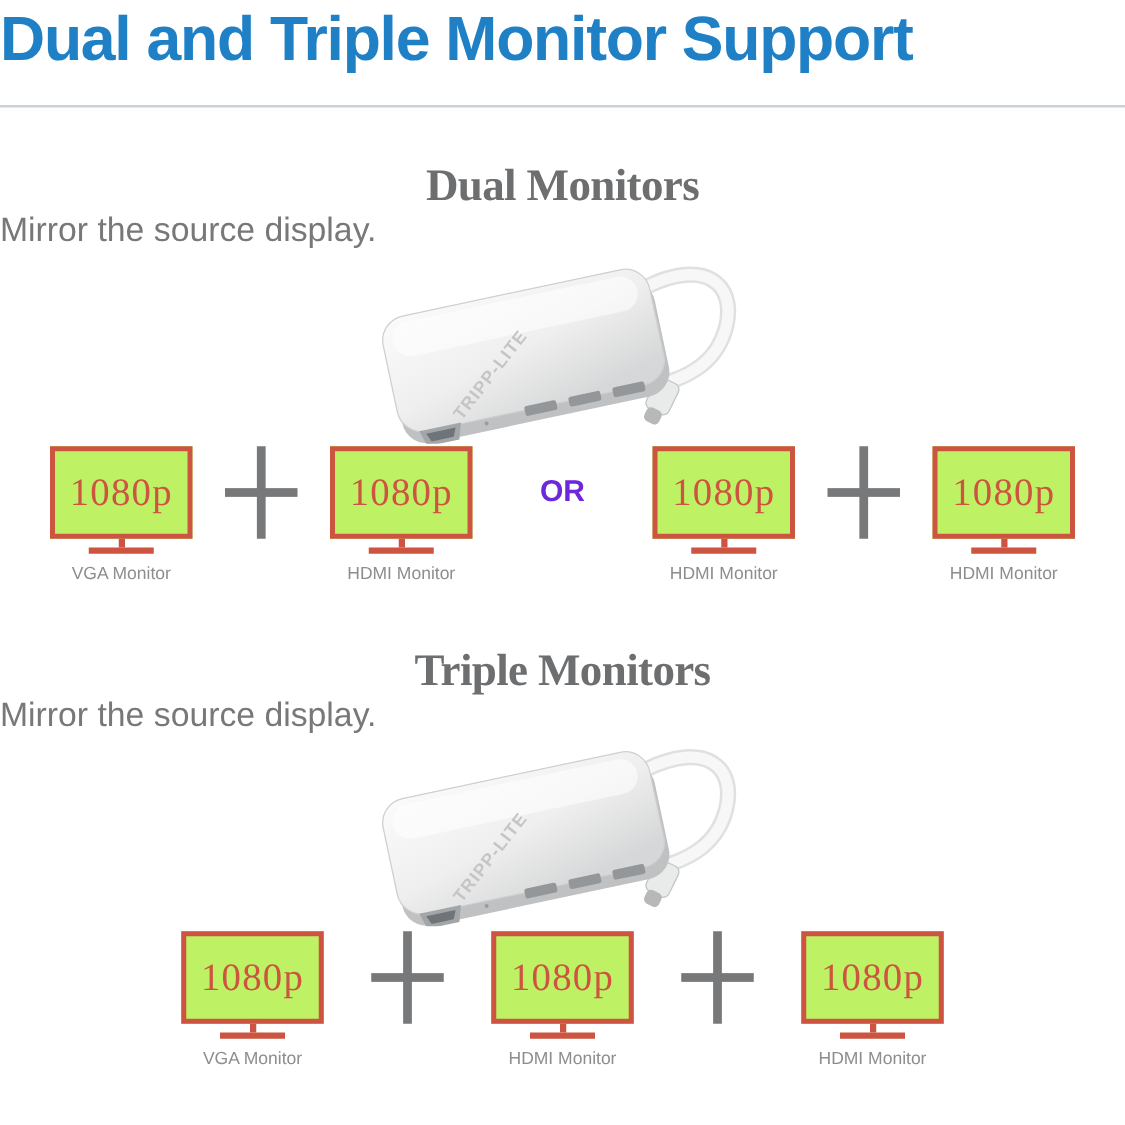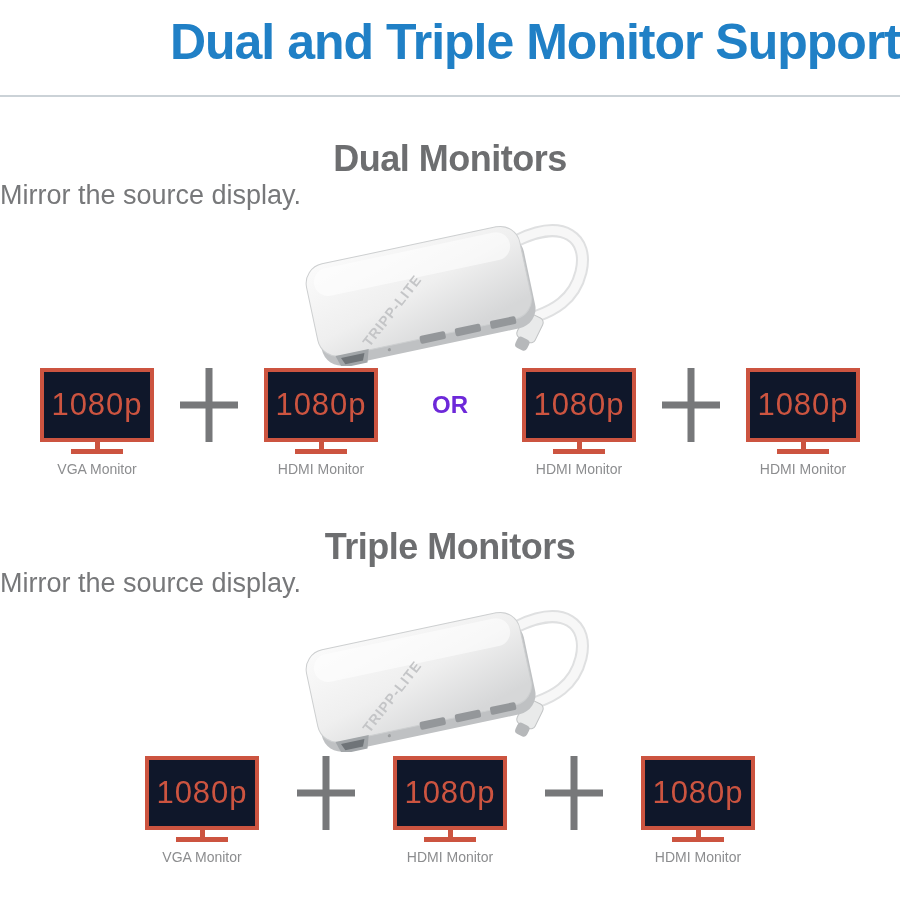--- a/index.html
+++ b/index.html
@@ -3,35 +3,35 @@
 <meta charset="utf-8">
 <style>
   html,body{margin:0;padding:0;}
   body{
     width:900px;height:900px;overflow:hidden;background:#ffffff;
     font-family:"Liberation Sans", sans-serif;
     -webkit-font-smoothing:antialiased;
   }
   
   .page-title{
-    margin:13px 0 0;text-align:right;
+    margin:2px 0 0;text-align:left;
     font-size:50px;line-height:58px;font-weight:bold;letter-spacing:-1px;
     color:#2080c6;
   }
   .page-subtitle{
     margin:2px 0 0;text-align:center;
     font-size:31px;line-height:40px;color:#808184;
   }
   .divider{
     height:0;border-top:2px solid #cbd2d7;margin:24px 0 0;
   }
   
   .section-heading{
     margin:42px 0 0;text-align:center;
-    font-size:36px;line-height:40px;font-weight:bold;color:#6d6e70;letter-spacing:-0.5px;
+    font-size:36px;line-height:40px;font-weight:bold;color:#6d6e70;letter-spacing:-0.5px;font-family:Liberation Serif, serif;
   }
   .section-heading.triple{margin-top:46px;}
   .section-subheading{
     margin:0;
     font-size:27px;line-height:33px;color:#77787a;
   }
   .dock-wrap{
     height:152px;margin-top:4px;
     display:flex;justify-content:center;align-items:flex-start;
   }
@@ -40,21 +40,22 @@
   
   .monitor-row{
     display:flex;justify-content:center;align-items:flex-start;
     column-gap:16px;margin-top:0;
   }
   .monitor-row.triple{column-gap:28px;margin-top:8px;}
   .monitor{width:134px;text-align:center;flex:0 0 auto;}
   .monitor-screen{
     width:106px;height:66px;border:4px solid #cc5440;
     margin:0 auto;display:flex;align-items:center;justify-content:center;
-    background:#0f172a;
+    background:#bef264;
+    font-family:Liberation Serif, serif;
   }
   .monitor-res{
     font-size:31px;color:#cc5440;letter-spacing:1px;font-weight:normal;
   }
   .stand-neck{width:5px;height:7px;background:#cc5440;margin:0 auto;}
   .stand-base{width:52px;height:5px;background:#cc5440;margin:0 auto;}
   .monitor-label{
     margin-top:3px;font-size:14px;line-height:24px;color:#8c8d8f;white-space:nowrap;
   }
   

